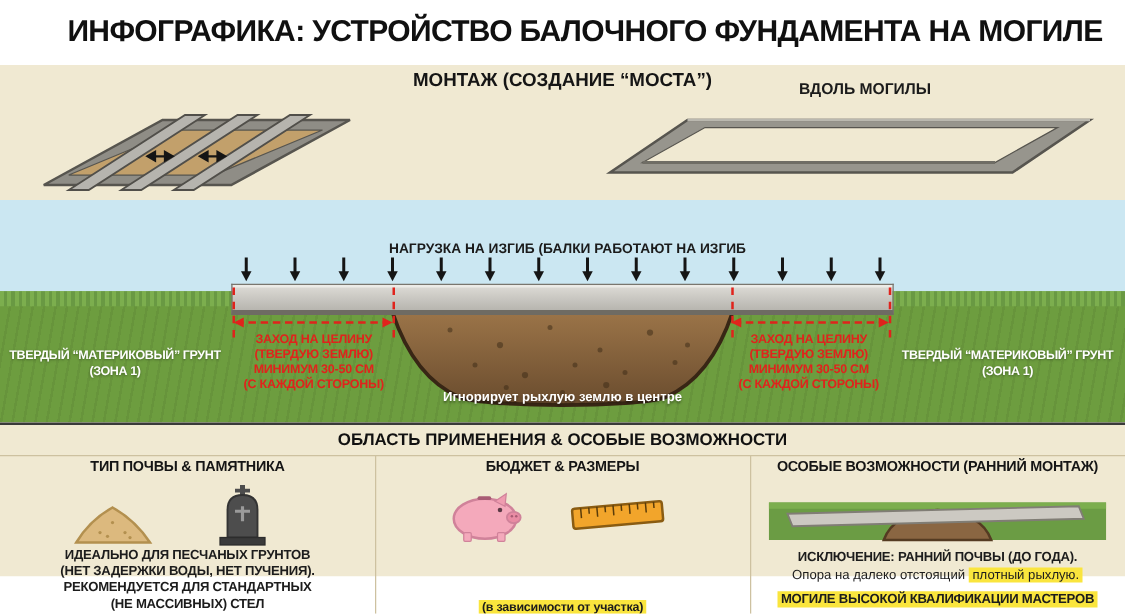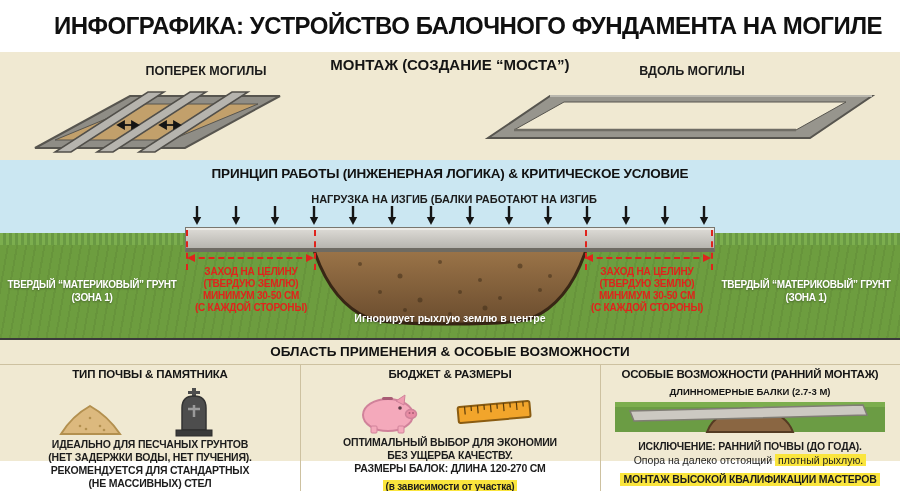--- a/index.html
+++ b/index.html
@@ -58,21 +58,20 @@
 <body>
 
 <div class="stage">
 
   <header class="abs hdr">
     <h1>ИНФОГРАФИКА: УСТРОЙСТВО БАЛОЧНОГО ФУНДАМЕНТА НА МОГИЛЕ</h1>
   </header>
 
   <section class="abs montage">
     <div class="abs ctr b montage-title">МОНТАЖ (СОЗДАНИЕ “МОСТА”)</div>
-    <div class="abs ctr b side-label" style="left:106px;">ПОПЕРЕК МОГИЛЫ</div>
     <div class="abs ctr b side-label" style="left:592px;">ВДОЛЬ МОГИЛЫ</div>
 
     <svg class="abs" style="left:25px;top:26px;" width="265" height="80" viewBox="0 0 265 80">
       <polygon points="10,70 160,70 255,18 105,18" fill="#8f8d86" stroke="#57554f" stroke-width="2"></polygon>
       <polygon points="30,62 146,62 233,26 117,26" fill="#c2a06b" stroke="#57554f" stroke-width="1"></polygon>
       <g>
         <polygon points="30,74 46,74 139,14 123,14" fill="#b6b4ae" stroke="#514f4a" stroke-width="1.5"></polygon>
         <polygon points="72,74 88,74 181,14 165,14" fill="#b6b4ae" stroke="#514f4a" stroke-width="1.5"></polygon>
         <polygon points="114,74 130,74 223,14 207,14" fill="#b6b4ae" stroke="#514f4a" stroke-width="1.5"></polygon>
       </g>
@@ -118,21 +117,20 @@
           <circle cx="110" cy="50" r="2.5"></circle>
           <circle cx="150" cy="42" r="2"></circle>
         <circle cx="190" cy="48" r="2"></circle>
           <circle cx="230" cy="40" r="2"></circle>
           <circle cx="95" cy="60" r="2"></circle>
         <circle cx="175" cy="58" r="2.5"></circle>
           <circle cx="140" cy="64" r="2"></circle>
       </g>
     </svg>
 
-    <div class="abs ctr b p-title">ПРИНЦИП РАБОТЫ (ИНЖЕНЕРНАЯ ЛОГИКА) &amp; КРИТИЧЕСКОЕ УСЛОВИЕ</div>
     <div class="abs ctr b p-load">НАГРУЗКА НА ИЗГИБ (БАЛКИ РАБОТАЮТ НА ИЗГИБ</div>
 
     <svg class="abs" style="left:185px;top:45px;" width="530" height="22" viewBox="0 0 530 22">
       <defs>
         <g id="da">
           <line x1="0" y1="0" x2="0" y2="13" stroke="#151515" stroke-width="2.4"></line>
           <polygon points="-4.2,11 4.2,11 0,19" fill="#151515"></polygon>
         </g>
       </defs>
       <use href="#da" x="12" y="1"></use>
@@ -234,37 +232,33 @@
             <line x1="29.5" y1="8" x2="29.5" y2="13"></line>
           <line x1="36" y1="8" x2="36" y2="16"></line>
             <line x1="42.5" y1="8" x2="42.5" y2="13"></line>
           <line x1="49" y1="8" x2="49" y2="16"></line>
             <line x1="55.5" y1="8" x2="55.5" y2="13"></line>
           <line x1="62" y1="8" x2="62" y2="16"></line>
             <line x1="68.5" y1="8" x2="68.5" y2="13"></line>
         </g>
       </g>
     </svg>
-    <div class="abs ctr ml col-text" style="left:305px;top:96px;width:290px;">ОПТИМАЛЬНЫЙ ВЫБОР ДЛЯ ЭКОНОМИИ
-БЕЗ УЩЕРБА КАЧЕСТВУ.
-РАЗМЕРЫ БАЛОК: ДЛИНА 120-270 СМ</div>
     <div class="abs ctr" style="left:305px;top:136px;width:290px;">
       <span class="hl col-text" style="font-weight:bold;font-size:10px;">(в зависимости от участка)</span>
     </div>
 
     <div class="abs ctr b col-head" style="left:600px;">ОСОБЫЕ ВОЗМОЖНОСТИ (РАННИЙ МОНТАЖ)</div>
-    <div class="abs ctr b beam-sublabel">ДЛИННОМЕРНЫЕ БАЛКИ (2.7-3 М)</div>
     <svg class="abs" style="left:615px;top:58px;" width="270" height="38" viewBox="0 0 270 38">
       <rect x="0" y="4" width="270" height="30" fill="#6b9c44"></rect>
       <rect x="0" y="4" width="270" height="5" fill="#7cae4e"></rect>
       <path d="M92,34 Q100,12 135,10 Q170,12 178,34 Z" fill="#8a6642" stroke="#543b22" stroke-width="2"></path>
       <polygon points="15,13 248,7 252,17 19,23" fill="#ccc9c2" stroke="#807d75" stroke-width="1.5"></polygon>
     </svg>
     <div class="abs ctr b col-text" style="left:602px;top:100px;width:296px;">ИСКЛЮЧЕНИЕ: РАННИЙ ПОЧВЫ (ДО ГОДА).</div>
     <div class="abs ctr" style="left:602px;top:114px;width:296px;font-size:10.5px;color:#1c1c1c;">
       <span>Опора на далеко отстоящий </span><span class="hl">плотный рыхлую.</span>
     </div>
     <div class="abs ctr" style="left:602px;top:129px;width:296px;">
-      <span class="hl col-text">МОНТАЖ ВЫСОКОЙ КВАЛИФИКАЦИИ МАСТЕРОВ</span>
+      <span class="hl col-text">МОГИЛЕ ВЫСОКОЙ КВАЛИФИКАЦИИ МАСТЕРОВ</span>
     </div>
   </section>
 
 </div>
 
 </body></html>

